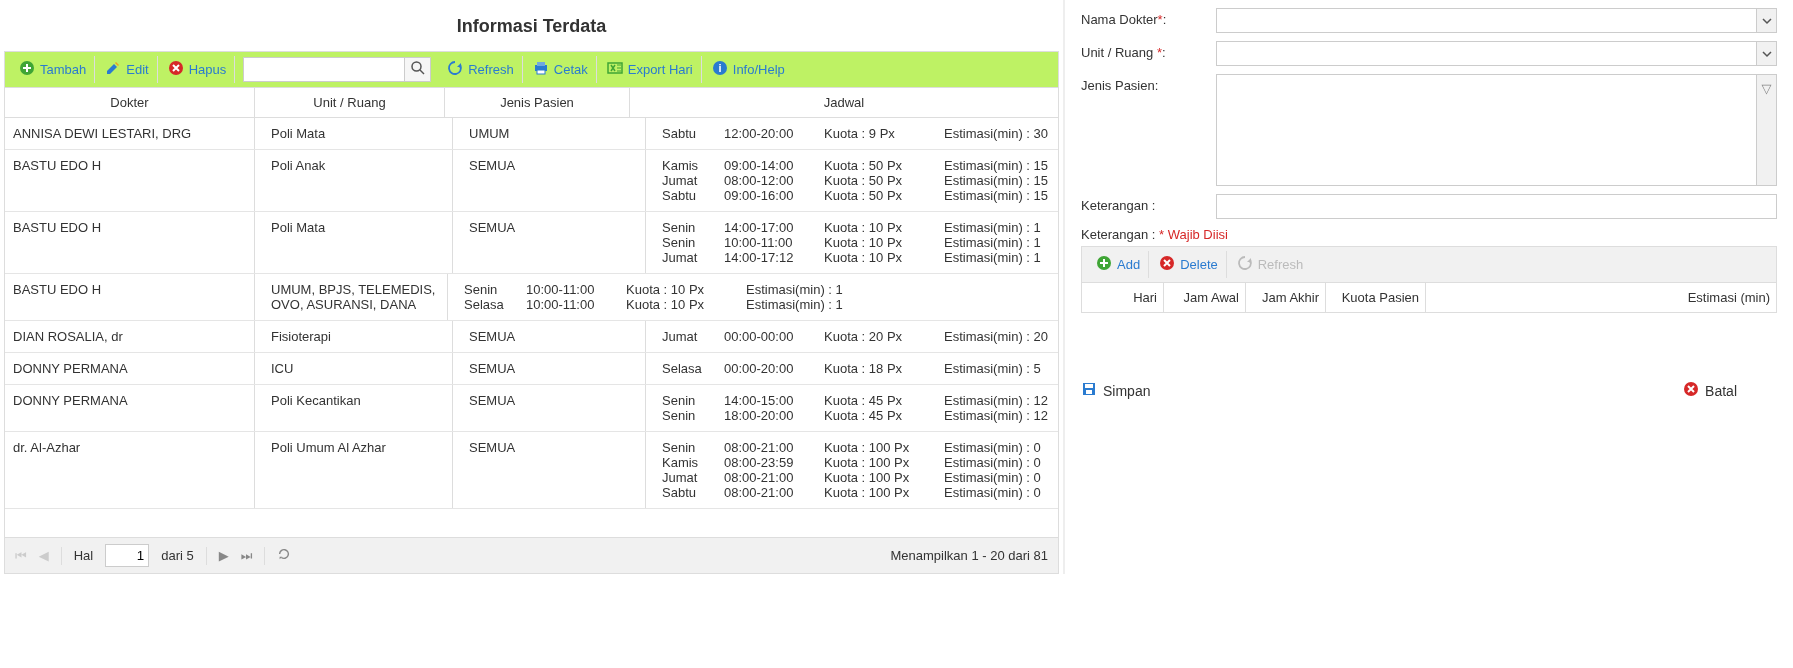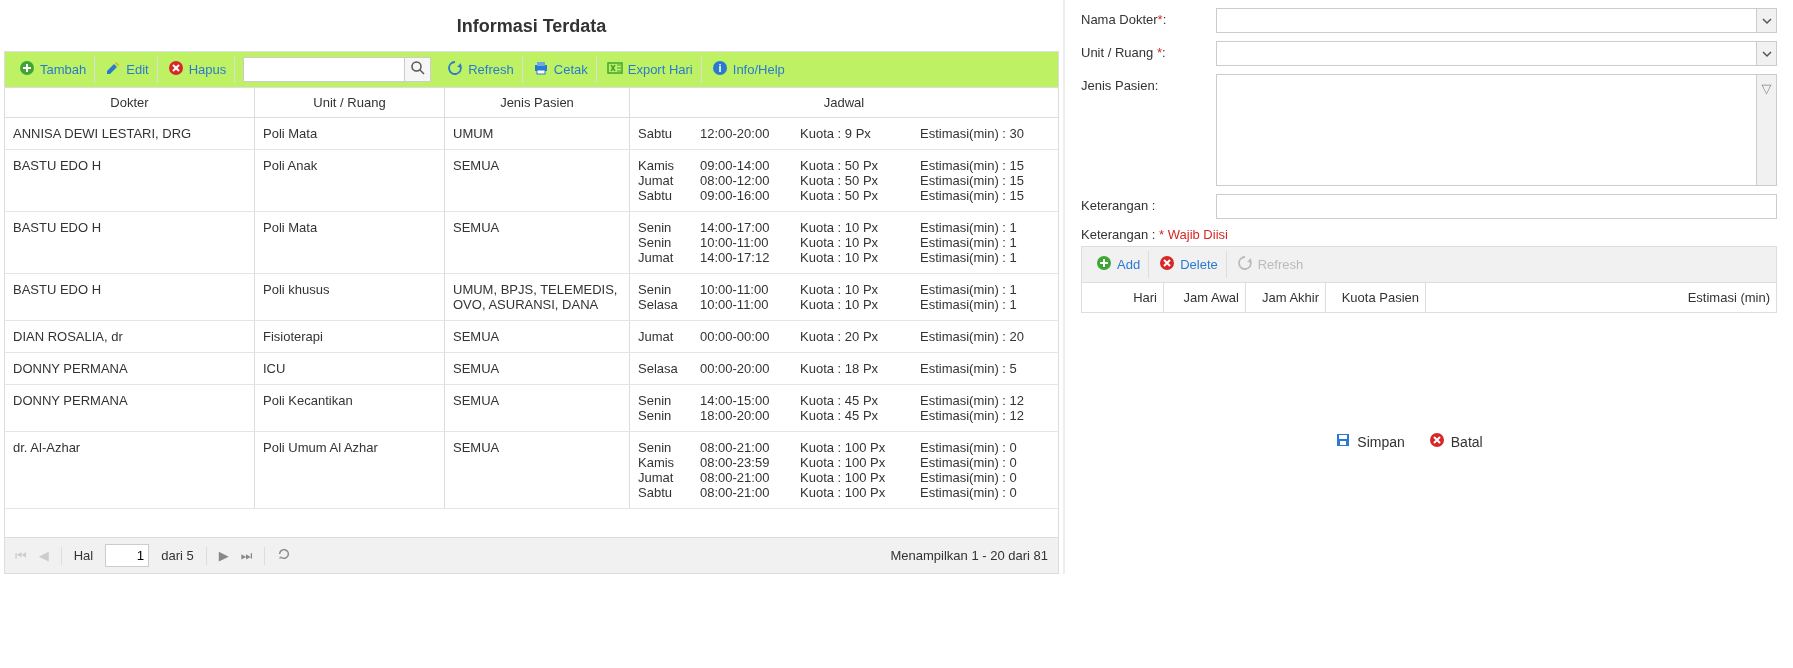--- a/index.html
+++ b/index.html
@@ -16,21 +16,21 @@
     .search-wrap { display: inline-flex; border: 1px solid #ccc; background: #fff; margin: 0 6px; }
     .search-wrap input { border: none; outline: none; padding: 4px 6px; width: 160px; font-size: 13px; }
     .search-wrap button { border: none; border-left: 1px solid #ccc; background: #f6f6f6; width: 26px; cursor: pointer; display: flex; align-items: center; justify-content: center; }
     .grid-head { display: flex; border: 1px solid #ddd; border-top: none; font-size: 13px; }
     .grid-head > div { padding: 7px 6px; text-align: center; }
     .col-dokter { flex: 0 0 250px; border-right: 1px solid #ddd; }
     .col-unit { flex: 0 0 190px; border-right: 1px solid #ddd; }
     .col-jenis { flex: 0 0 185px; border-right: 1px solid #ddd; }
     .col-jadwal { flex: 1; }
     .grid-body { border: 1px solid #ddd; border-top: none; height: 420px; overflow-y: scroll; position: relative; }
-    .row { display: flex; border-bottom: 1px solid #e5e5e5; }
+    .row { display: flex; border-bottom: 1px solid #e5e5e5; gap: 8px; }
     .row > div { padding: 8px 6px 8px 8px; }
     .row .col-dokter, .row .col-unit, .row .col-jenis { text-align: left; }
     .row .col-jadwal { display: block; }
     .sched { display: flex; gap: 0; }
     .sched > span { display: inline-block; }
     .sc-day { flex: 0 0 62px; }
     .sc-time { flex: 0 0 100px; }
     .sc-quota { flex: 0 0 120px; }
     .sc-est { flex: 0 0 150px; }
     .pager { display: flex; align-items: center; background: #f1f1f1; border: 1px solid #ddd; border-top: none; padding: 6px 10px; gap: 12px; font-size: 13px; }
@@ -54,21 +54,21 @@
     .note .req { color: #d62828; }
     .sub-toolbar { display: flex; align-items: center; gap: 2px; background: #f1f1f1; border: 1px solid #ddd; padding: 4px 6px; }
     .sub-head { display: flex; border: 1px solid #ddd; border-top: none; }
     .sub-head > div { padding: 7px 6px; border-right: 1px solid #ddd; text-align: right; }
     .sub-head > div:last-child { border-right: none; }
     .sh1 { flex: 0 0 82px; }
     .sh2 { flex: 0 0 82px; }
     .sh3 { flex: 0 0 80px; }
     .sh4 { flex: 0 0 100px; }
     .sh5 { flex: 1; }
-    .bottom-actions { position: relative; margin-top: 119px; display: flex; justify-content: center; gap: 24px; padding-right: 40px; }
+    .bottom-actions { position: relative; margin-top: 68px; display: flex; justify-content: space-between; gap: 24px; padding-right: 40px; }
     .act-btn { display: inline-flex; align-items: center; gap: 6px; cursor: pointer; font-size: 14px; }
   </style>
 </head>
 <body>
 
 <div class="app">
 
   <div class="left-panel">
     <div class="panel-title">Informasi Terdata</div>
 
@@ -201,21 +201,20 @@
             <div class="sched">
               <span class="sc-day">Jumat</span>
               <span class="sc-time">14:00-17:12</span>
               <span class="sc-quota">Kuota : 10 Px</span>
               <span class="sc-est">Estimasi(min) : 1</span>
             </div>
           </div>
         </div>
         <div class="row">
           <div class="col-dokter">BASTU EDO H</div>
-          <div class="col-unit">Poli khusus</div>
           <div class="col-jenis">UMUM, BPJS, TELEMEDIS, OVO, ASURANSI, DANA</div>
           <div class="col-jadwal">
             <div class="sched">
               <span class="sc-day">Senin</span>
               <span class="sc-time">10:00-11:00</span>
               <span class="sc-quota">Kuota : 10 Px</span>
               <span class="sc-est">Estimasi(min) : 1</span>
             </div>
             <div class="sched">
               <span class="sc-day">Selasa</span>

